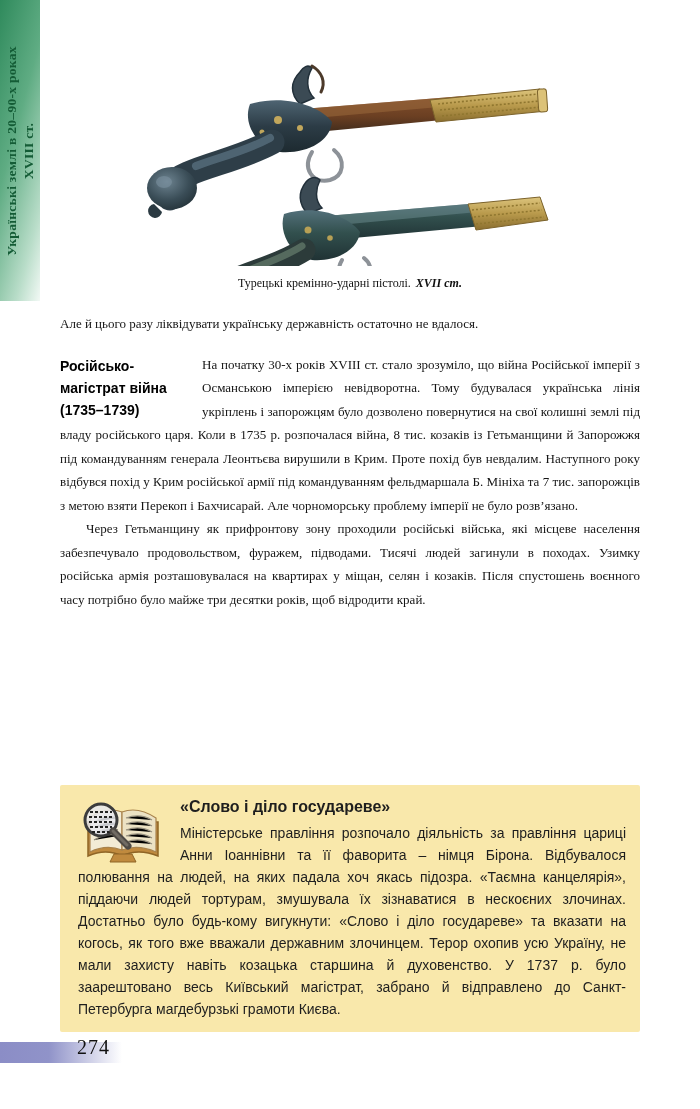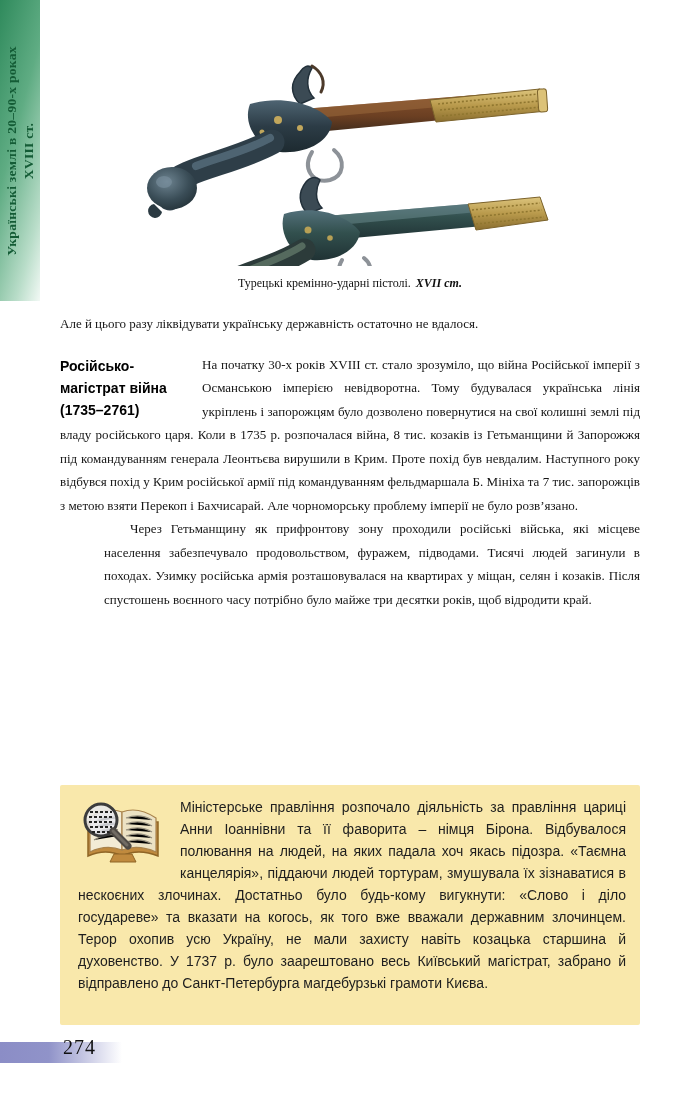--- a/index.html
+++ b/index.html
@@ -34,40 +34,40 @@
 
   
   .main { position:absolute; left:60px; top:312px; width:580px; }
   .body-text { font-size:13px; line-height:23.5px; text-align:justify; color:#151515; }
   .intro { margin-bottom:17px; }
   .margin-head {
     float:left; width:142px; height:70px; padding-top:2px;
     font-family:"Liberation Sans", sans-serif; font-weight:bold;
     font-size:14px; line-height:22px; color:#000;
   }
-  .para2 { text-indent:26px;margin-left:44px; }
+  .para2 { text-indent:26px; }
 
   
   .infobox {
     position:absolute; left:60px; top:785px; width:580px; min-height:240px;
     background:#f9e8ab; border-radius:2px;
     padding:11px 14px 12px 18px;
     font-family:"Liberation Sans", sans-serif; color:#1e1e1e;
   }
   .infobox-icon { float:left; width:92px; height:66px; margin:2px 10px 2px 0; }
   .infobox-title { font-size:16px; font-weight:bold; margin:2px 0 6px 0; }
   .infobox-body { font-size:14px; line-height:22px; text-align:justify; }
 
   
   .footer-bar {
     position:absolute; left:0; top:1042px; width:122px; height:21px;
     background:linear-gradient(90deg, #8b8dc6 0%, #9093c9 40%, rgba(255,255,255,0) 100%);
   }
   .page-number {
-    position:absolute; left:63px; top:1036px;
+    position:absolute; left:77px; top:1036px;
     font-size:20px; color:#111; letter-spacing:1px;
   }
 </style>
 </head>
 <body>
 
 <div class="page">
 
   <div class="strip">
     <div class="strip-inner">
@@ -153,21 +153,21 @@
     <span>Турецькі кремінно-ударні пістолі.</span><span class="bi">XVII ст.</span>
   </div>
 
   <div class="main">
     <p class="body-text intro">Але й цього разу ліквідувати українську державність остаточно не вдалося.</p>
 
     <section>
       <div class="margin-head">
         <div>Російсько-</div>
         <div>магістрат війна</div>
-        <div>(1735–2761)</div>
+        <div>(1735–1739)</div>
       </div>
       <p class="body-text">На початку 30-х років XVIII ст. стало зрозуміло, що війна Російської імперії з Османською імперією невідворотна. Тому будувалася українська лінія укріплень і запорожцям було дозволено повернутися на свої колишні землі під владу російського царя. Коли в 1735 р. розпочалася війна, 8 тис. козаків із Гетьманщини й Запорожжя під командуванням генерала Леонтьєва вирушили в Крим. Проте похід був невдалим. Наступного року відбувся похід у Крим російської армії під командуванням фельдмаршала Б. Мініха та 7 тис. запорожців з метою взяти Перекоп і Бахчисарай. Але чорноморську проблему імперії не було розв’язано.</p>
       <p class="body-text para2">Через Гетьманщину як прифронтову зону проходили російські війська, які місцеве населення забезпечувало продовольством, фуражем, підводами. Тисячі людей загинули в походах. Узимку російська армія розташовувалася на квартирах у міщан, селян і козаків. Після спустошень воєнного часу потрібно було майже три десятки років, щоб відродити край.</p>
     </section>
   </div>
 
   <aside class="infobox">
     <div class="infobox-icon">
       <svg width="92" height="66" viewBox="0 0 92 66">
         <path d="M10,24 L10,58 Q28,50 44,58 Q60,50 80,58 L80,24 Z" fill="#c08a3e" stroke="#8f6526" stroke-width="1.5"></path>
@@ -181,19 +181,20 @@
           <path d="M40,20 Q30,16 16,24 M40,26 Q30,22 16,30 M40,32 Q30,28 16,36 M40,38 Q30,34 16,42"></path>
         </g>
         <circle cx="23" cy="22" r="16" fill="#e8e9ef" fill-opacity="0.85" stroke="#3c3c3c" stroke-width="3"></circle>
         <g stroke="#222" stroke-width="2" stroke-dasharray="3 2">
           <path d="M12,14 H34 M11,19 H35 M11,24 H35 M12,29 H34 M14,34 H32"></path>
         </g>
         <line x1="35" y1="33" x2="50" y2="48" stroke="#4e4a45" stroke-width="7" stroke-linecap="round"></line>
         <line x1="35" y1="33" x2="49" y2="47" stroke="#716c64" stroke-width="3" stroke-linecap="round"></line>
       </svg>
     </div>
+    <h3 class="infobox-title">«Слово і діло государеве»</h3>
     <p class="infobox-body">Міністерське правління розпочало діяльність за правління цариці Анни Іоаннівни та її фаворита – німця Бірона. Відбувалося полювання на людей, на яких падала хоч якась підозра. «Таємна канцелярія», піддаючи людей тортурам, змушувала їх зізнаватися в нескоєних злочинах. Достатньо було будь-кому вигукнути: «Слово і діло государеве» та вказати на когось, як того вже вважали державним злочинцем. Терор охопив усю Україну, не мали захисту навіть козацька старшина й духовенство. У 1737 р. було заарештовано весь Київський магістрат, забрано й відправлено до Санкт-Петербурга магдебурзькі грамоти Києва.</p>
   </aside>
 
   <div class="footer-bar"></div>
   <div class="page-number">274</div>
 
 </div>
 
 </body></html>

